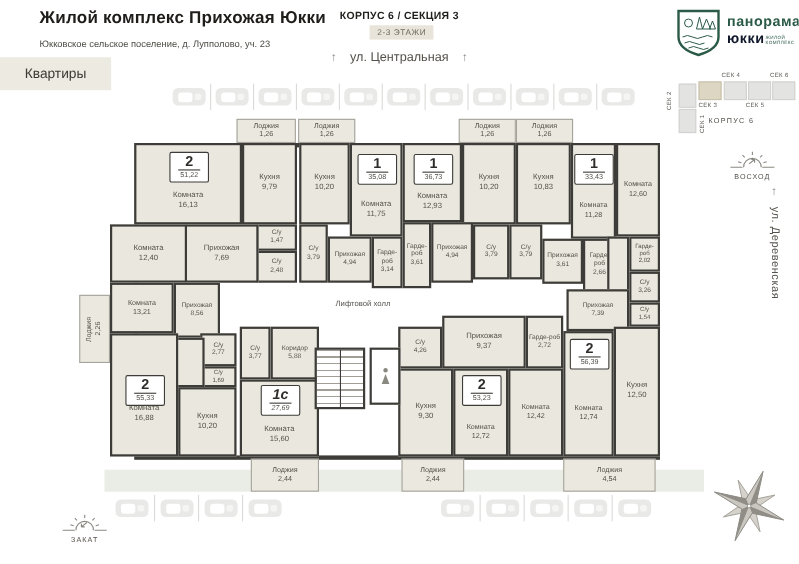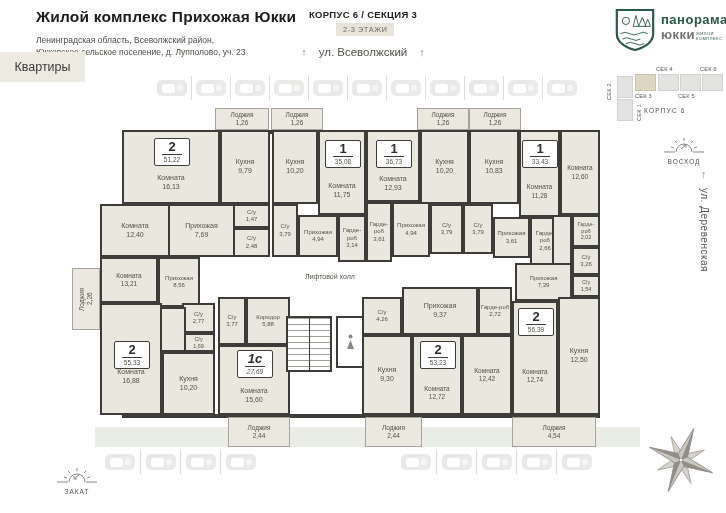--- a/index.html
+++ b/index.html
@@ -1,29 +1,29 @@
 <!DOCTYPE html>
 <html><head>
 <meta charset="utf-8">
 <style>
   html,body{margin:0;padding:0}
   body{width:726px;height:513px;position:relative;font-family:"Liberation Sans",sans-serif;background:#fff;overflow:hidden}
   .abs{position:absolute}
   
   .hdr-title{position:absolute;left:36px;top:8px;font-size:15.5px;font-weight:700;color:#1e1d1a;letter-spacing:.2px}
   .hdr-addr{position:absolute;left:36px;top:35px;font-size:8.5px;line-height:11.5px;color:#4c4b45}
-  .btn-flats{position:absolute;left:0;top:52px;width:85px;height:30px;background:#edeae1;color:#3b3a34;font-size:12.5px;display:flex;align-items:center;justify-content:center;cursor:pointer}
+  .btn-flats{position:absolute;left:0;top:52px;width:101px;height:30px;background:#edeae1;color:#3b3a34;font-size:12.5px;display:flex;align-items:center;justify-content:center;cursor:pointer}
   .korpus{position:absolute;left:263px;top:9px;width:200px;text-align:center;font-size:9.5px;font-weight:700;color:#22211e;letter-spacing:.3px}
   .floors-badge{position:absolute;left:336px;top:23px;padding:2px 7px;background:#e8e4d9;font-size:7.5px;color:#6d6a60;letter-spacing:.5px}
   .street-top{position:absolute;left:280px;top:46px;width:166px;display:flex;align-items:center;justify-content:center;gap:12px;font-size:11.5px;color:#54514a}
   .arr{font-size:11px;color:#8b8985}
   
   .logo-shield{position:absolute;left:615px;top:8px}
   .logo-word1{position:absolute;left:661px;top:12px;font-size:13px;font-weight:700;color:#2b5a48;letter-spacing:.5px}
-  .logo-word2{position:absolute;left:661px;top:27px;font-size:13px;font-weight:700;color:#737373;letter-spacing:.5px}
+  .logo-word2{position:absolute;left:661px;top:27px;font-size:13px;font-weight:700;color:#0f172a;letter-spacing:.5px}
   .logo-sub{position:absolute;left:696px;top:31px;font-size:4.2px;line-height:5px;color:#2b5a48;text-transform:uppercase;letter-spacing:.4px}
   
   .mm-block{position:absolute;background:#e3e3e1;border:1px solid #d2d2cf;box-sizing:border-box}
   .mm-block.active{background:#ddd6c2;border-color:#c8c1ab}
   .mm-lbl{position:absolute;font-size:5.5px;color:#55524b;letter-spacing:.3px}
   .mm-lbl.vert{writing-mode:vertical-rl;transform:rotate(180deg)}
   .mm-korpus{position:absolute;left:644px;top:107px;font-size:6.5px;color:#55524b;letter-spacing:1.2px}
   
   .sun-lbl{position:absolute;font-size:6.5px;color:#55524b;letter-spacing:1px;text-align:center;width:44px}
   .street-right{position:absolute;left:699px;top:188px;height:150px;writing-mode:vertical-rl;font-size:10px;color:#55524b;letter-spacing:.5px}
@@ -49,29 +49,28 @@
   .park-slot + .park-slot{border-left:1px solid #dadad8}
   .car{width:30px;height:16px;background:#e9e9e7;border-radius:5px;position:relative}
   .car:before{content:"";position:absolute;left:5px;top:3.5px;width:13px;height:9px;background:#fff;border-radius:3px}
   .car:after{content:"";position:absolute;right:4px;top:5px;width:6px;height:6px;background:#f5f5f3;border-radius:2px}
 </style>
 </head>
 <body>
 
 <div class="hdr-title">Жилой комплекс Прихожая Юкки</div>
 <div class="hdr-addr">
-  <div>Ленинградская область, Всеволжский район,</div>
   <div>Юкковское сельское поселение, д. Лупполово, уч. 23</div>
 </div>
 <div class="btn-flats">Квартиры</div>
 <div class="korpus">КОРПУС 6 / СЕКЦИЯ 3</div>
 <div class="floors-badge">2-3 ЭТАЖИ</div>
 <div class="street-top">
   <span class="arr">↑</span>
-  <span>ул. Всеволжский</span>
+  <span>ул. Центральная</span>
   <span class="arr">↑</span>
 </div>
 
 <div class="logo-shield">
   <svg width="40" height="44" viewBox="0 0 44 48">
     <path d="M2 2 H42 V28 Q42 40 22 46 Q2 40 2 28 Z" fill="none" stroke="#2b5a48" stroke-width="2.4"></path>
     <circle cx="12" cy="14" r="4" fill="none" stroke="#2b5a48" stroke-width="1"></circle>
     <path d="M20 20 L23 8 L26 20 Z M26 20 L30 10 L34 20 Z M33 20 L36 12 L39 20 Z" fill="none" stroke="#2b5a48" stroke-width="1"></path>
     <path d="M6 28 Q11 25 16 28 T26 28 T36 28 M8 34 Q13 31 18 34 T28 34 M12 39 Q17 36 22 39 T32 39" fill="none" stroke="#2b5a48" stroke-width="1"></path>
   </svg>

